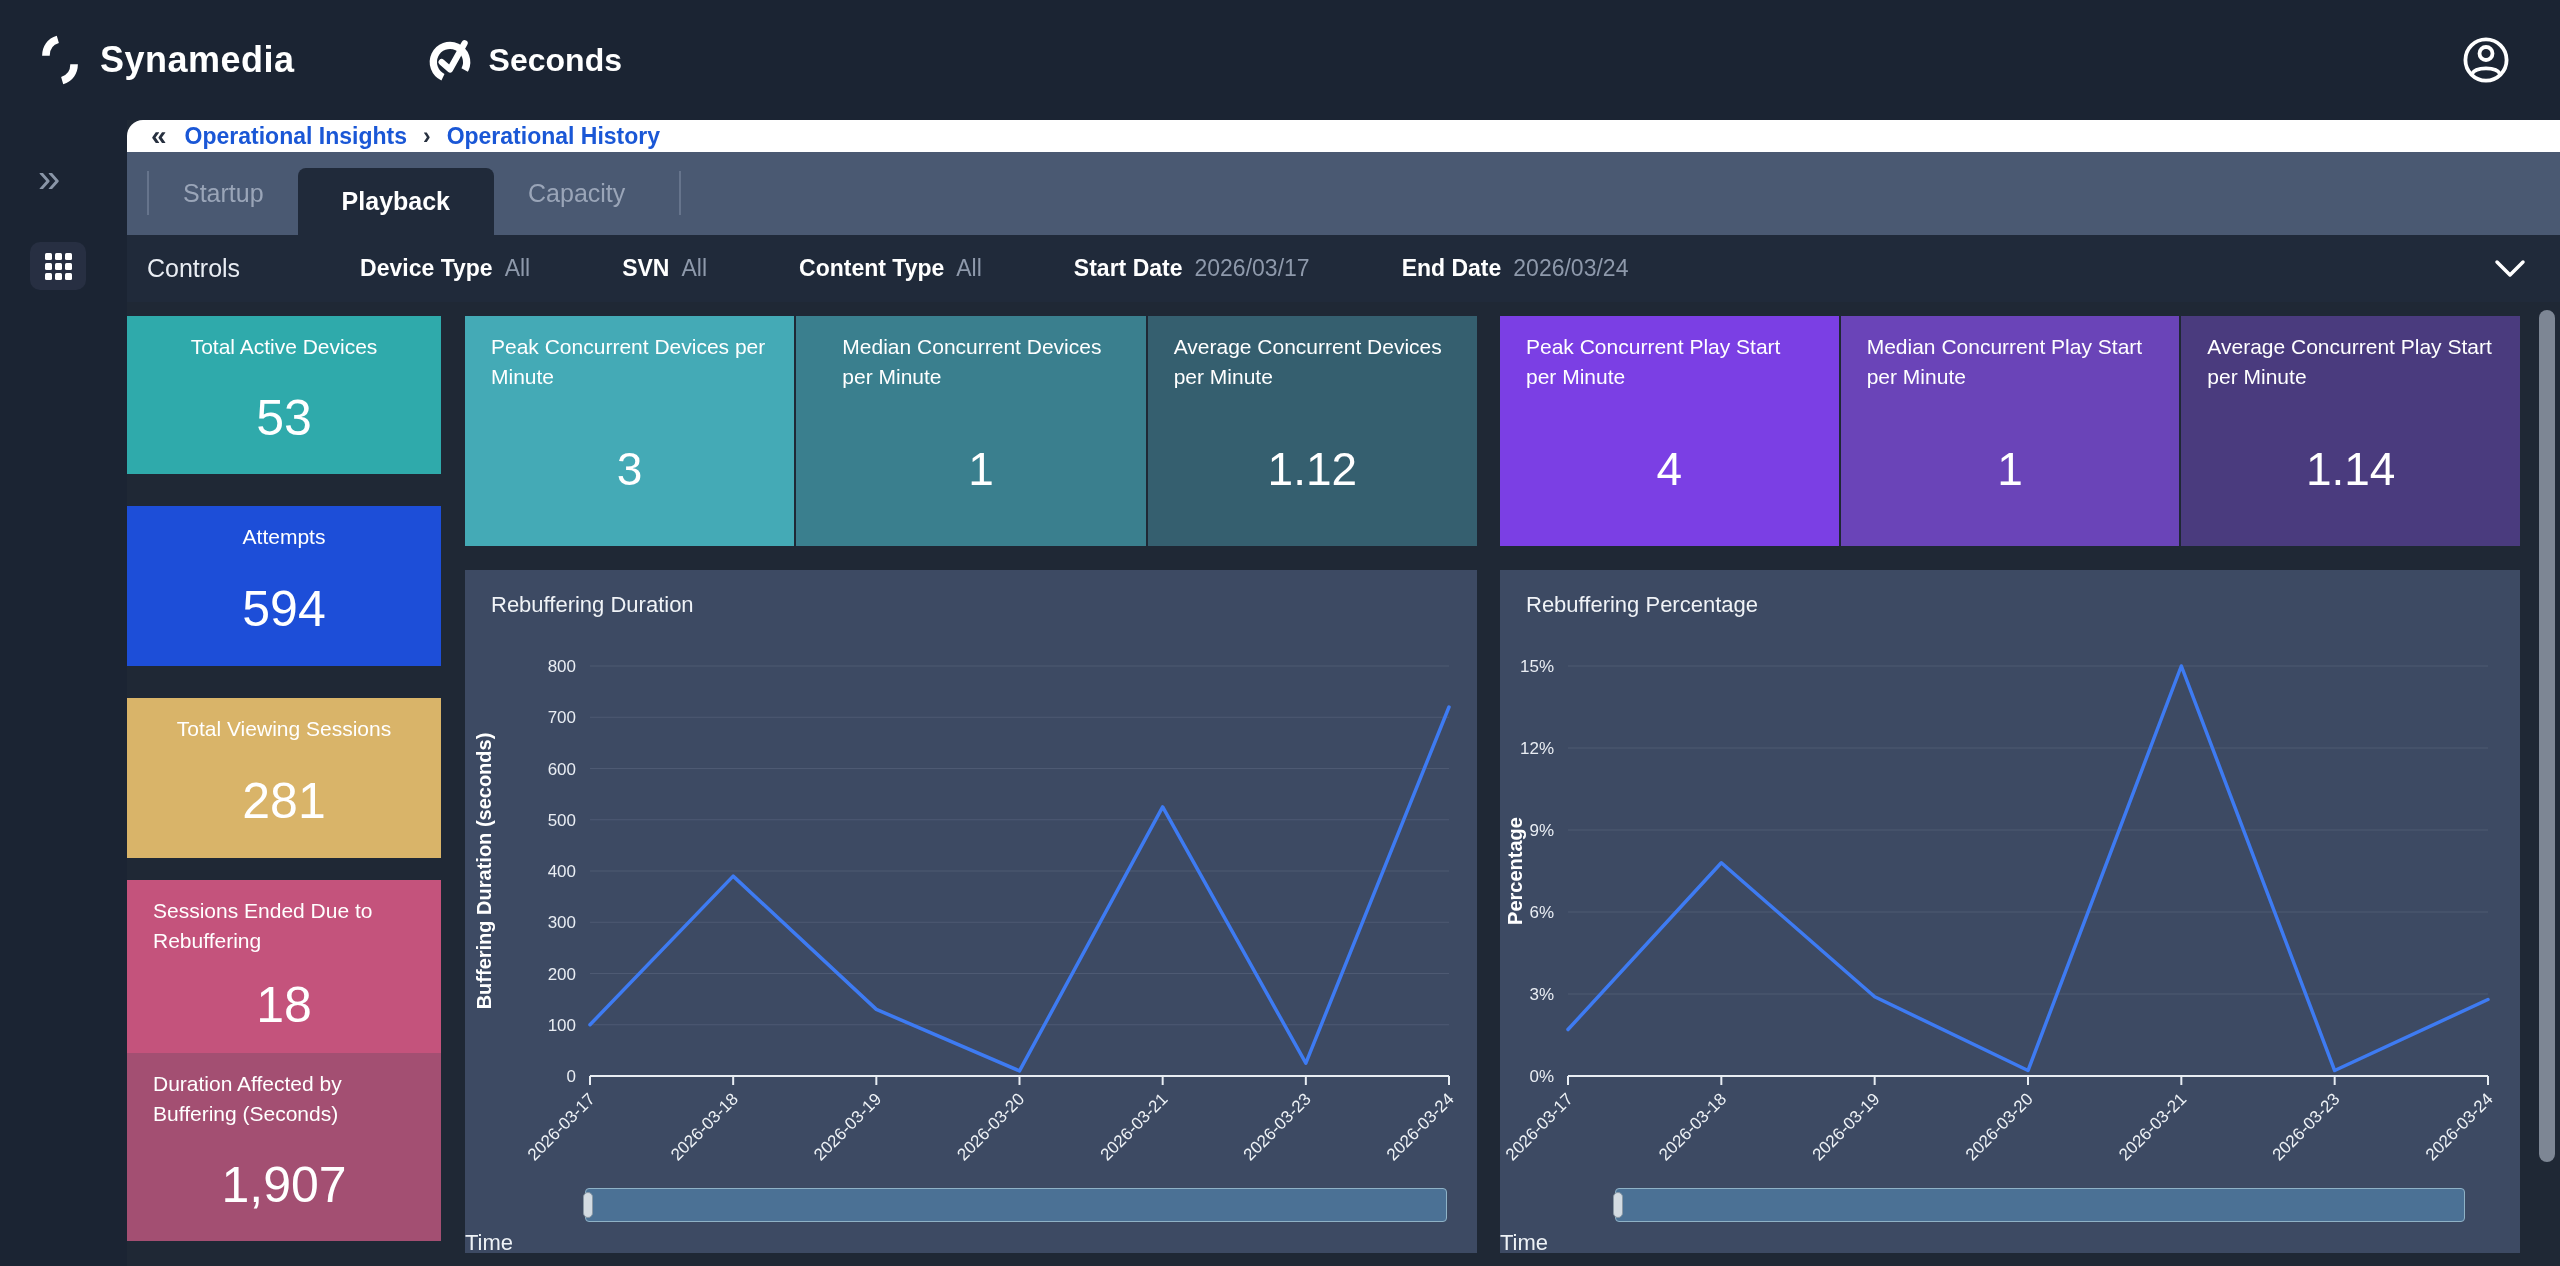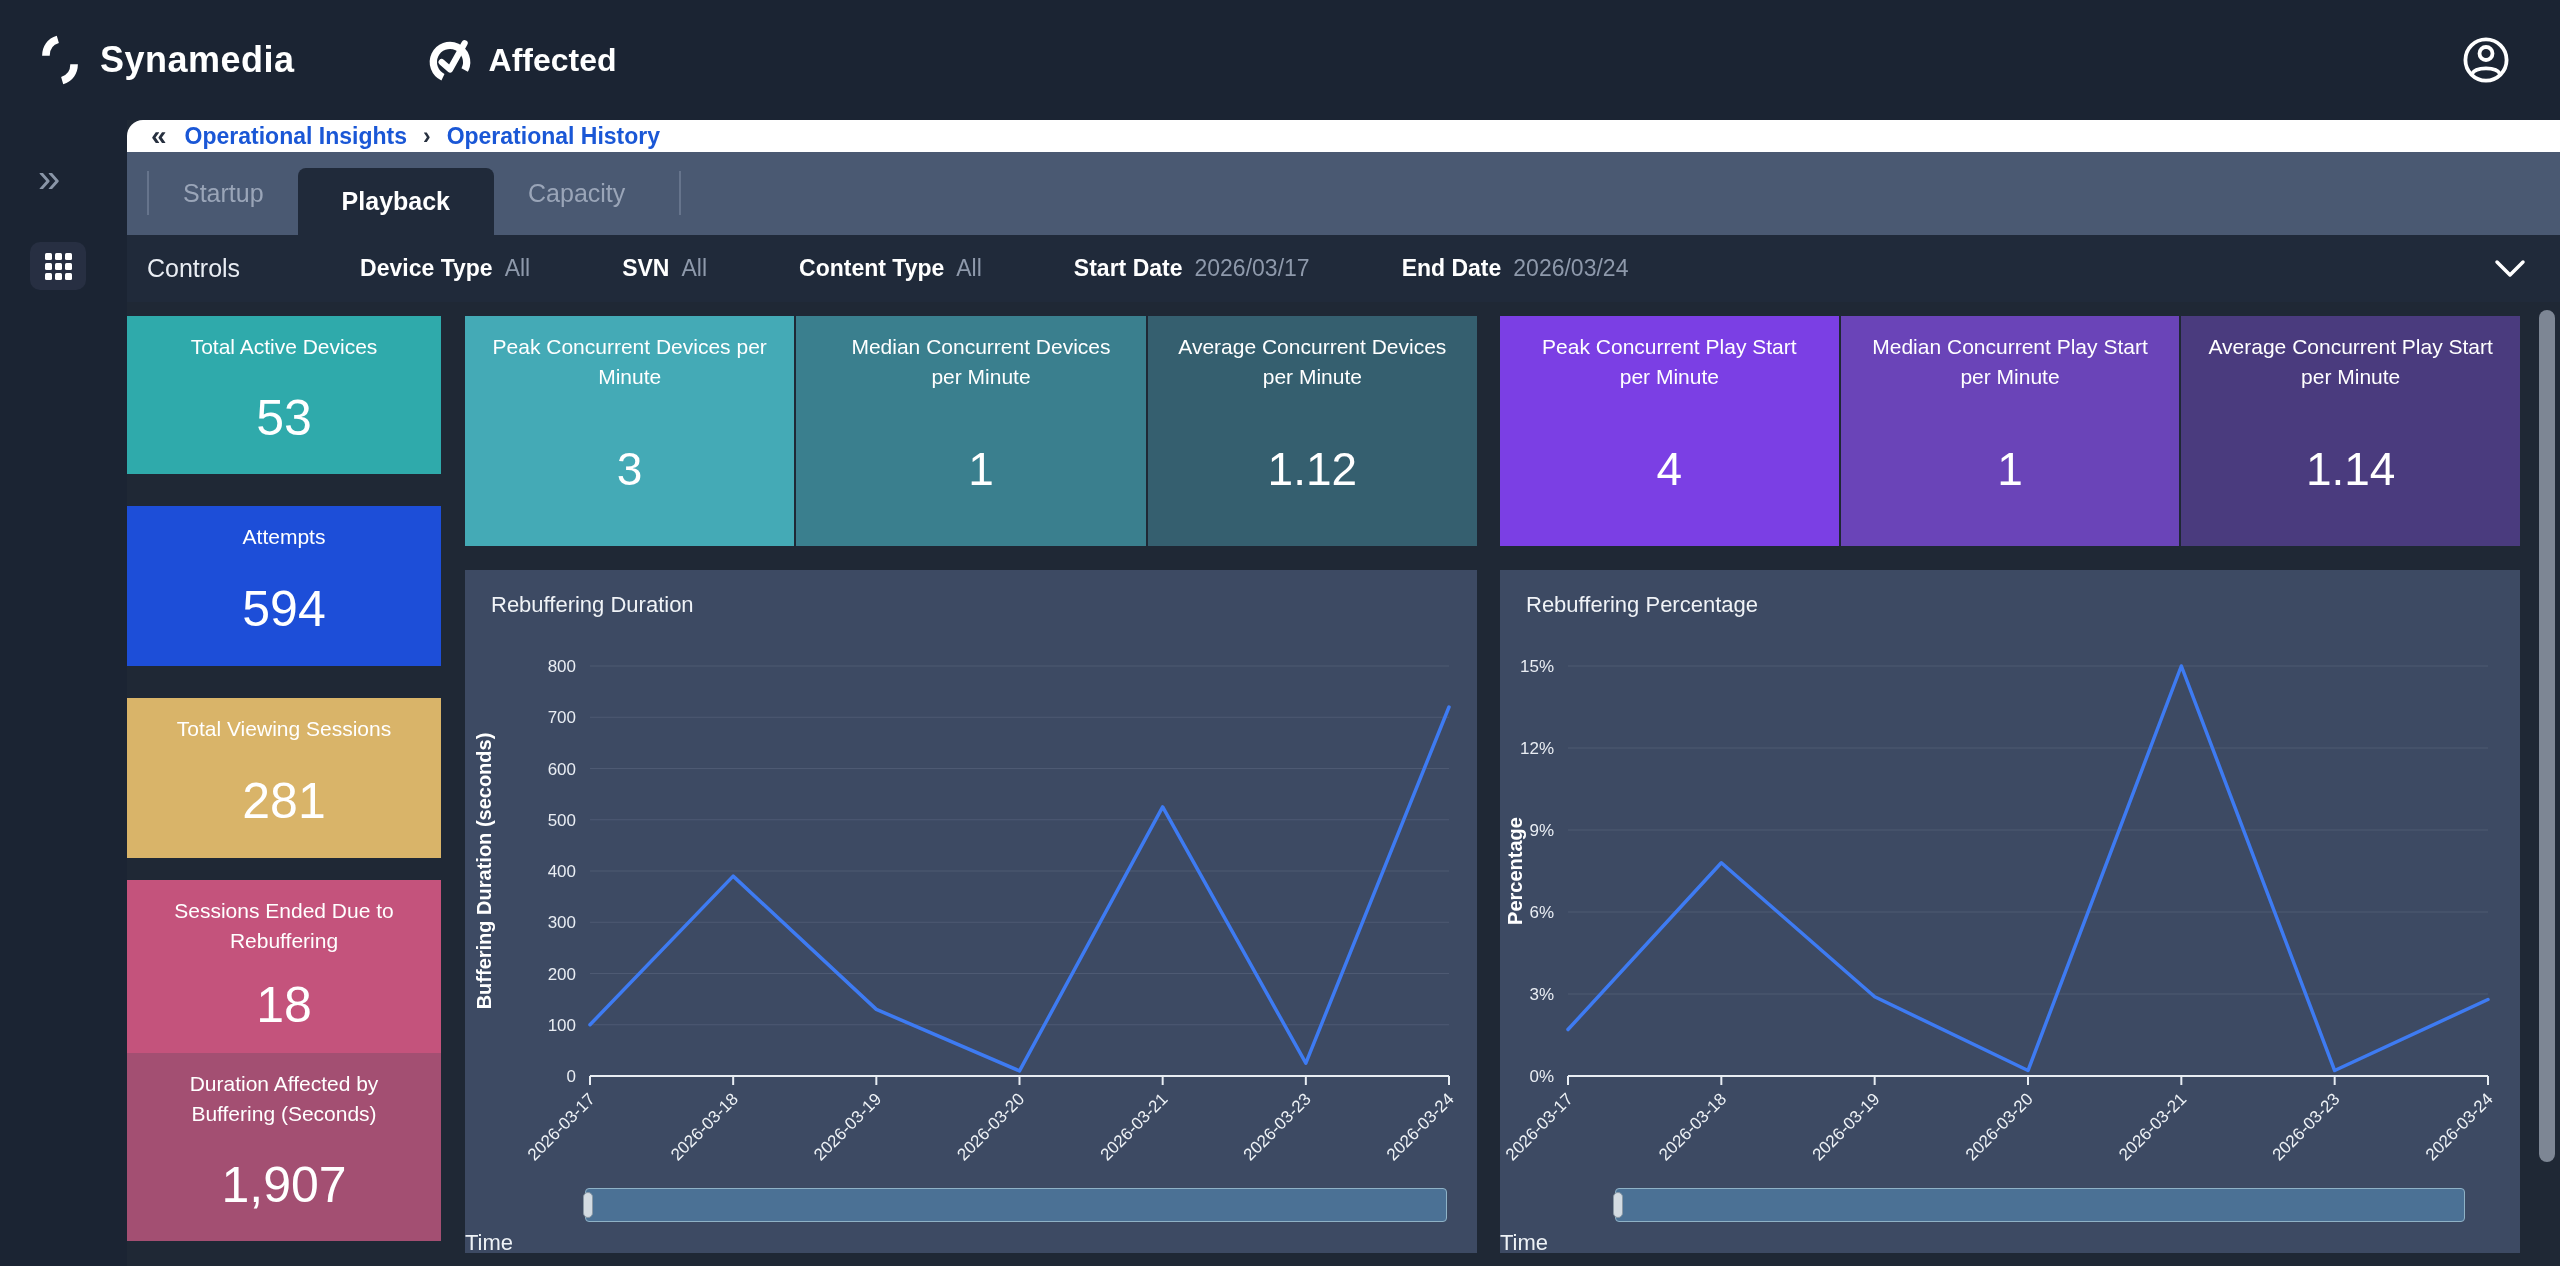--- a/index.html
+++ b/index.html
@@ -45,21 +45,21 @@
   .ctl-title { color:#e9edf3; font-size:25px; margin-right:120px; }
   .filter { display:flex; align-items:center; margin-right:92px; cursor:pointer; }
   .filter .f-label { color:#fff; font-size:23px; font-weight:700; }
   .filter .f-value { color:#8e99ab; font-size:23px; margin-left:12px; }
   .ctl-chevron { position:absolute; right:34px; top:24px; cursor:pointer; }
 
   
   .content { position:absolute; left:127px; top:302px; right:0; bottom:0; background:#1f2835; }
 
   .col-left { position:absolute; left:0; top:0; width:314px; }
-  .card { color:#fff; display:flex; flex-direction:column; align-items:center; text-align:center; }
+  .card { color:#fff; display:flex; flex-direction:column; align-items:center; text-align:left; }
   .card-label { font-size:21px; line-height:1.45; padding:16px 26px 0; }
   .card-value { flex:1; display:flex; align-items:center; justify-content:center; font-size:50px; font-weight:500; }
 
   .kpi-row { display:flex; gap:2px; height:230px; margin-bottom:24px; }
   .kpi-row .card { flex:1; }
   .kpi-row .card-value { font-size:46px; }
 
   .mid   { position:absolute; left:338px;  top:14px; width:1012px; }
   .right { position:absolute; left:1373px; top:14px; width:1020px; }
 
@@ -91,21 +91,21 @@
         <path d="M22 5 C15 7 11 13 11 20" stroke="#fff" stroke-width="7" fill="none" stroke-linecap="butt"></path>
         <path d="M26 43 C33 41 37 35 37 28" stroke="#fff" stroke-width="7" fill="none" stroke-linecap="butt"></path>
       </svg>
       <span class="brand-text">Synamedia</span>
     </div>
     <div class="product-group">
       <svg width="50" height="50" viewBox="0 0 48 48">
         <circle cx="24" cy="26" r="16" stroke="#fff" stroke-width="7" fill="none" stroke-dasharray="76 26" transform="rotate(115 24 26)"></circle>
         <path d="M16 26 L24 33 L38 8" stroke="#fff" stroke-width="6" fill="none" stroke-linecap="round" stroke-linejoin="round"></path>
       </svg>
-      <span class="product-text">Affected</span>
+      <span class="product-text">Seconds</span>
     </div>
     <svg class="account" viewBox="0 0 48 48">
       <circle cx="24" cy="24" r="19" stroke="#fff" stroke-width="3.5" fill="none"></circle>
       <circle cx="24" cy="18" r="6" stroke="#fff" stroke-width="3.5" fill="none"></circle>
       <path d="M11 37 C14 30 34 30 37 37" stroke="#fff" stroke-width="3.5" fill="none" stroke-linecap="round"></path>
     </svg>
   </div>
 
   <div class="sidebar">
     <div class="collapse">»</div>

